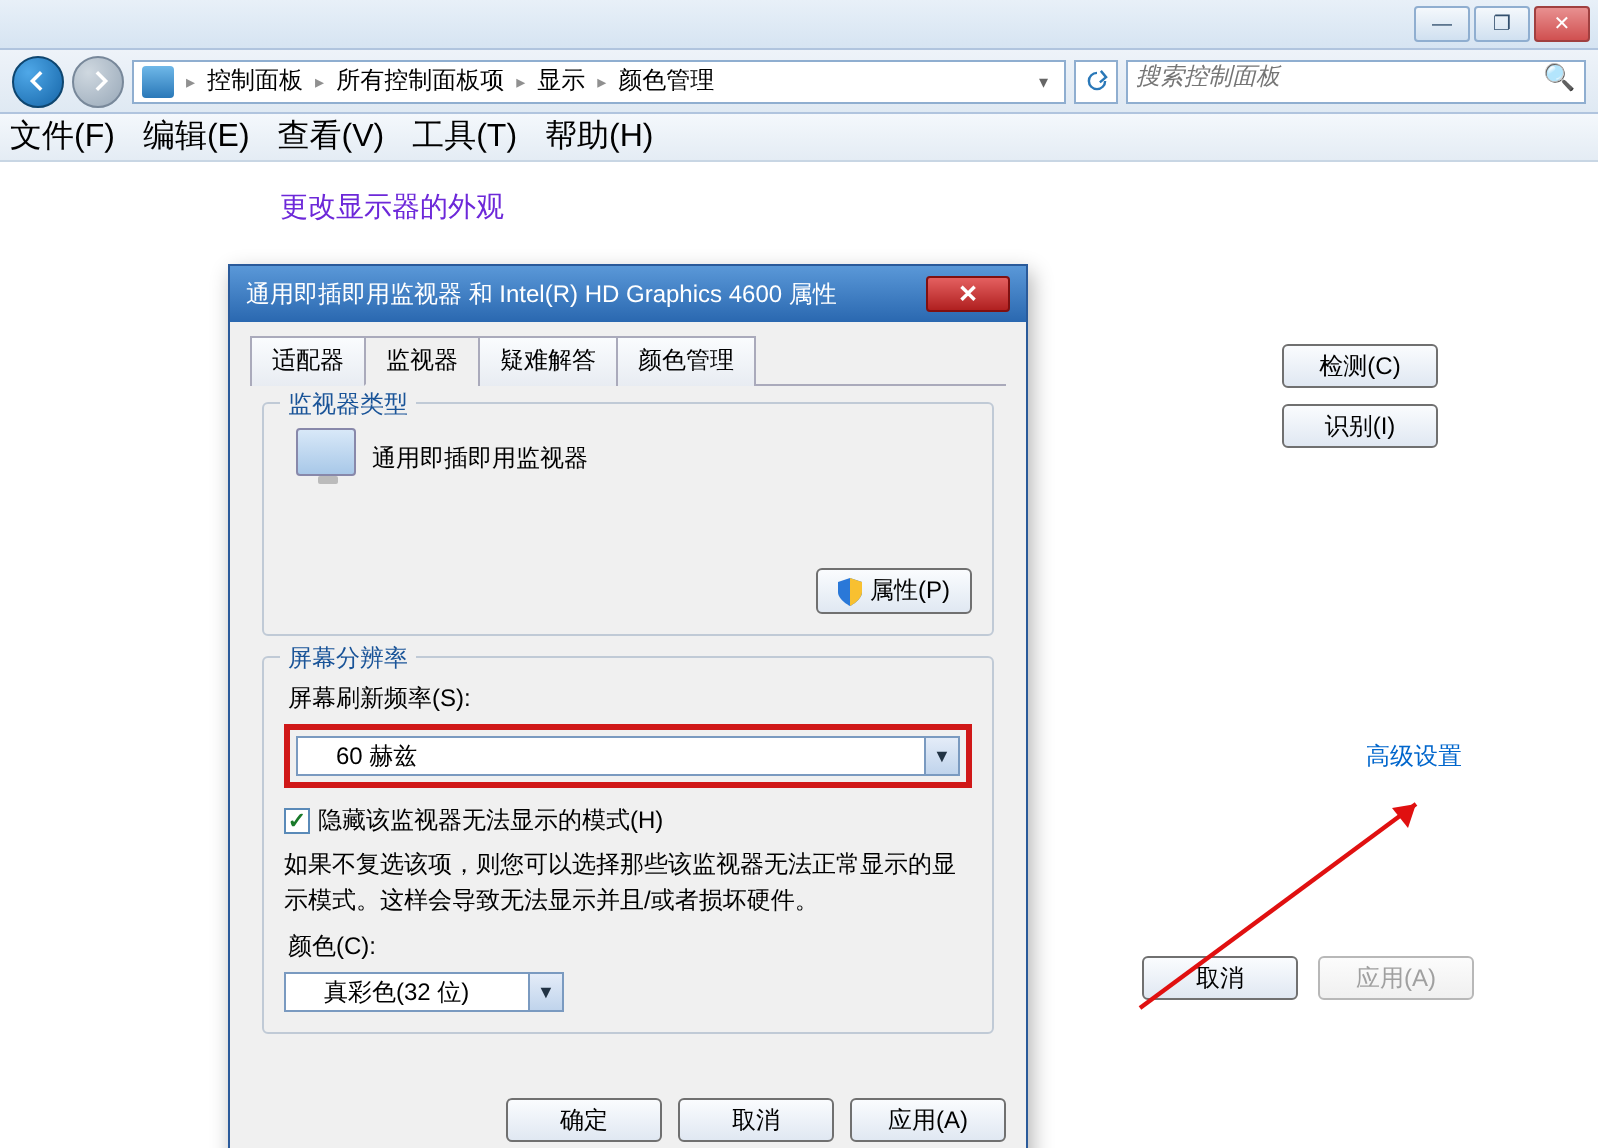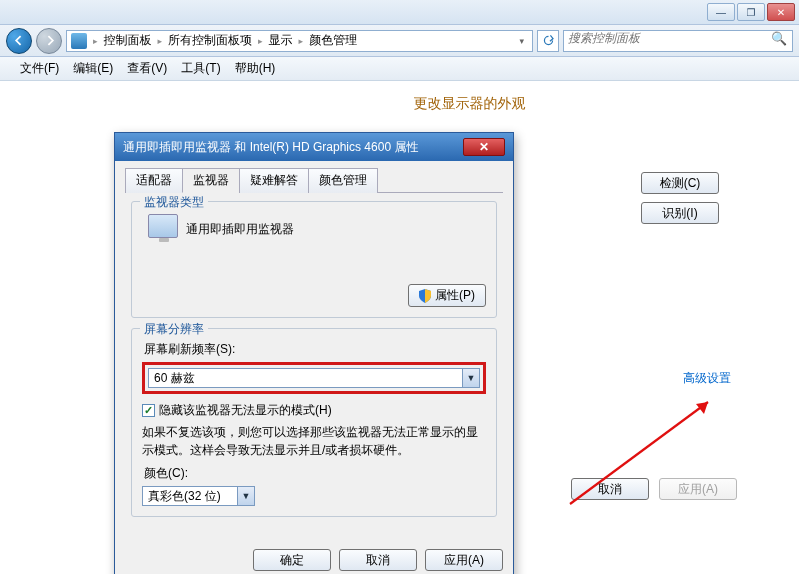--- a/index.html
+++ b/index.html
@@ -18,25 +18,25 @@
 .addr .icon { width: 16px; height: 16px; background: linear-gradient(#6fb8e8,#2a78b8); border-radius: 2px; }
 .addr .sep { color: #909090; font-size: 9px; }
 .addr .drop { color:#666; font-size:9px; margin-left:auto; padding:0 4px;}
 .refresh { width: 22px; height: 22px; background: #fff; border: 1px solid #8faed0; display: flex; align-items: center; justify-content: center; }
 .refresh svg { width: 13px; height: 13px; }
 .search { width: 230px; height: 22px; background: #fff; border: 1px solid #8faed0; display: flex; align-items: flex-start; padding: 0 4px; }
 .search input { border: none; outline: none; font-size: 12px; color: #888; font-style: italic; flex: 1; }
 .search .mag { color:#2a78b8; font-size:13px; }
 
 
-.menubar { height: 24px; background: linear-gradient(#f4f8fc,#e4ecf4); border-bottom: 1px solid #c8d6e4; display: flex; align-items: center; padding: 0 20px; gap: 14px; font-size: 12px; }
+.menubar { height: 24px; background: linear-gradient(#f4f8fc,#e4ecf4); border-bottom: 1px solid #c8d6e4; display: flex; align-items: center; padding: 0 5px; gap: 14px; font-size: 16px; }
 
 
 .content { padding: 14px 0 0 140px; font-size: 12px; }
-.heading { color: #a16207; font-size: 14px; margin-bottom: 10px; text-align: center; }
+.heading { color: #6d28d9; font-size: 14px; margin-bottom: 10px; }
 
 
 .right-btns { position: absolute; right: 80px; top: 140px; display: flex; flex-direction: column; gap: 8px; margin-top: 32px; }
 .win-btn { min-width: 78px; height: 22px; background: linear-gradient(#fafcfe,#e0e8f2); border: 1px solid #707070; border-radius: 3px; font-size: 12px; display: flex; align-items: center; justify-content: center; padding: 0 10px; }
 
 .adv-link { position: absolute; right: 68px; top: 370px; color: #0066cc; font-size: 12px; cursor: pointer; }
 
 .bottom-btns { position: absolute; right: 62px; bottom: 74px; display: flex; gap: 10px; }
 .bottom-btns .win-btn:last-child { color:#a0a0a0; border-color:#b8b8b8; background:linear-gradient(#fcfcfc,#f0f0f0);}
 
@@ -55,26 +55,26 @@
 .monitor-row { display:flex; align-items:flex-end; gap:8px; margin: 4px 0 8px 6px; }
 .monitor-icon { width: 30px; height: 24px; background: linear-gradient(#d8e8f8,#a8c8e8); border: 1px solid #88a; border-radius: 2px; position:relative;}
 .monitor-icon::after { content:""; position:absolute; bottom:-5px; left:10px; width:10px; height:4px; background:#bbb; border-radius:1px;}
 .prop-btn-row { display:flex; justify-content:flex-end; }
 .prop-btn { display:flex; align-items:center; gap:4px; padding:2px 10px; border:1px solid #707070; border-radius:3px; background:linear-gradient(#fafcfe,#e0e8f2); font-size:12px;margin-top:38px;}
 .prop-btn .shield { width:12px; height:14px; }
 
 .label { margin: 4px 0 4px 2px; }
 .redbox { border: 3px solid #d01818; padding: 3px; margin: 0 0 8px 0; }
 .combo { display:flex; align-items:center; height:20px; background:#fff; border:1px solid #7a9ac0; font-size:12px; }
-.combo span { flex:1; padding:0 5px; }
+.combo span { flex:1; padding:0 19px; }
 .combo .arrow { width:17px; height:100%; background:linear-gradient(#e4ecf8,#c0d4ec); border-left:1px solid #7a9ac0; display:flex; align-items:center; justify-content:center; color:#234; font-size:9px;}
 .chk-row { display:flex; align-items:center; gap:4px; margin:4px 0;}
 .chk { width:13px; height:13px; border:1px solid #5a8ab8; background:#fff; display:flex; align-items:center; justify-content:center; color:#1a7a2a; font-size:11px; font-weight:bold;}
 .note { font-size:12px; line-height:1.5; margin-bottom:6px;}
-.small-combo { width:113px; }
+.small-combo { width:140px; }
 
 .dlg-foot { display:flex; justify-content:flex-end; gap:8px; padding: 8px 10px 10px 10px; }
 
 
 .arrow-line { position:absolute; left:560px; top:394px; width:160px; height:120px; pointer-events:none; }
 </style>
 </head>
 <body>
 
 <div class="titlebar">

